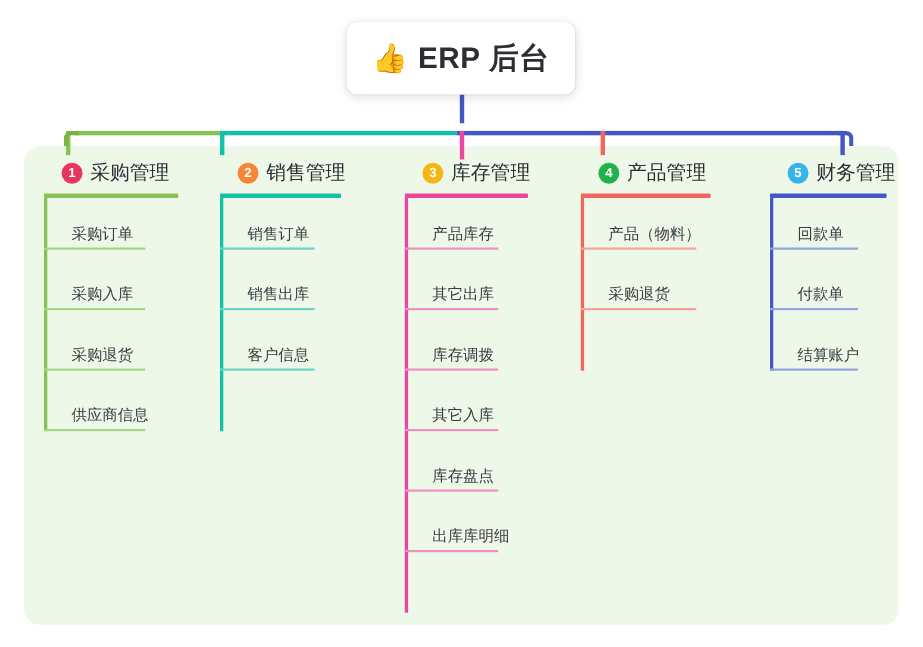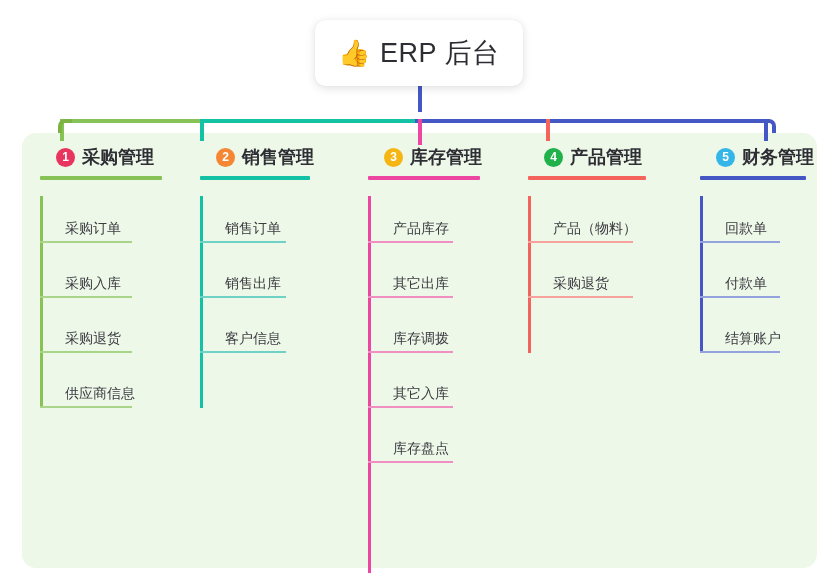--- a/index.html
+++ b/index.html
@@ -46,20 +46,21 @@
   .title-emoji {
     font-size: 26px;
     line-height: 1;
     color: #f2b13a;
   }
   .title-text {
     font-size: 27px;
     color: #2d2d33;
     letter-spacing: 0.5px;
     white-space: nowrap;
+    font-weight: bold;
   }
 
   
   .trunk {
     position: absolute;
     left: 418px;
     top: 86px;
     width: 4px;
     height: 26px;
     background: #4557c4;
@@ -138,32 +139,31 @@
     font-size: 12px;
     line-height: 19px;
     text-align: center;
     font-weight: bold;
     flex: 0 0 auto;
   }
   .col-title {
     font-size: 18px;
     color: #2d2d33;
     white-space: nowrap;
-    font-weight: bold;
   }
   .col-underline {
     height: 4px;
     margin-top: 6px;
     border-radius: 1px;
   }
 
   
   .leaves {
     position: relative;
-    margin-top: 16px;
+    margin-top: 0;
     font-family: Liberation Serif, serif;
   }
   .spine {
     position: absolute;
     left: 0px;
     top: 0;
     width: 3px;
   }
   .leaf {
     position: relative;
@@ -285,20 +285,24 @@
             <div class="leaf-rule" style="background: rgb(240, 144, 194); width: 85px;"></div>
           </div>
           <div class="leaf">
             <span class="leaf-label">其它入库</span>
             <div class="leaf-rule" style="background: rgb(240, 144, 194); width: 85px;"></div>
           </div>
           <div class="leaf">
             <span class="leaf-label">库存盘点</span>
             <div class="leaf-rule" style="background: rgb(240, 144, 194); width: 85px;"></div>
           </div>
+          <div class="leaf">
+            <span class="leaf-label">出库库明细</span>
+            <div class="leaf-rule" style="background: rgb(240, 144, 194); width: 85px;"></div>
+          </div>
         </div>
       </div>
       <div class="column" style="left: 528px; width: 118px;">
         <div class="col-header">
           <span class="badge" style="background: rgb(33, 177, 75);">4</span>
           <span class="col-title">产品管理</span>
         </div>
         <div class="col-underline" style="background: rgb(244, 99, 92); width: 118px;"></div>
         <div class="leaves">
           <div class="spine" style="background: rgb(244, 99, 92); height: 157px;"></div>

